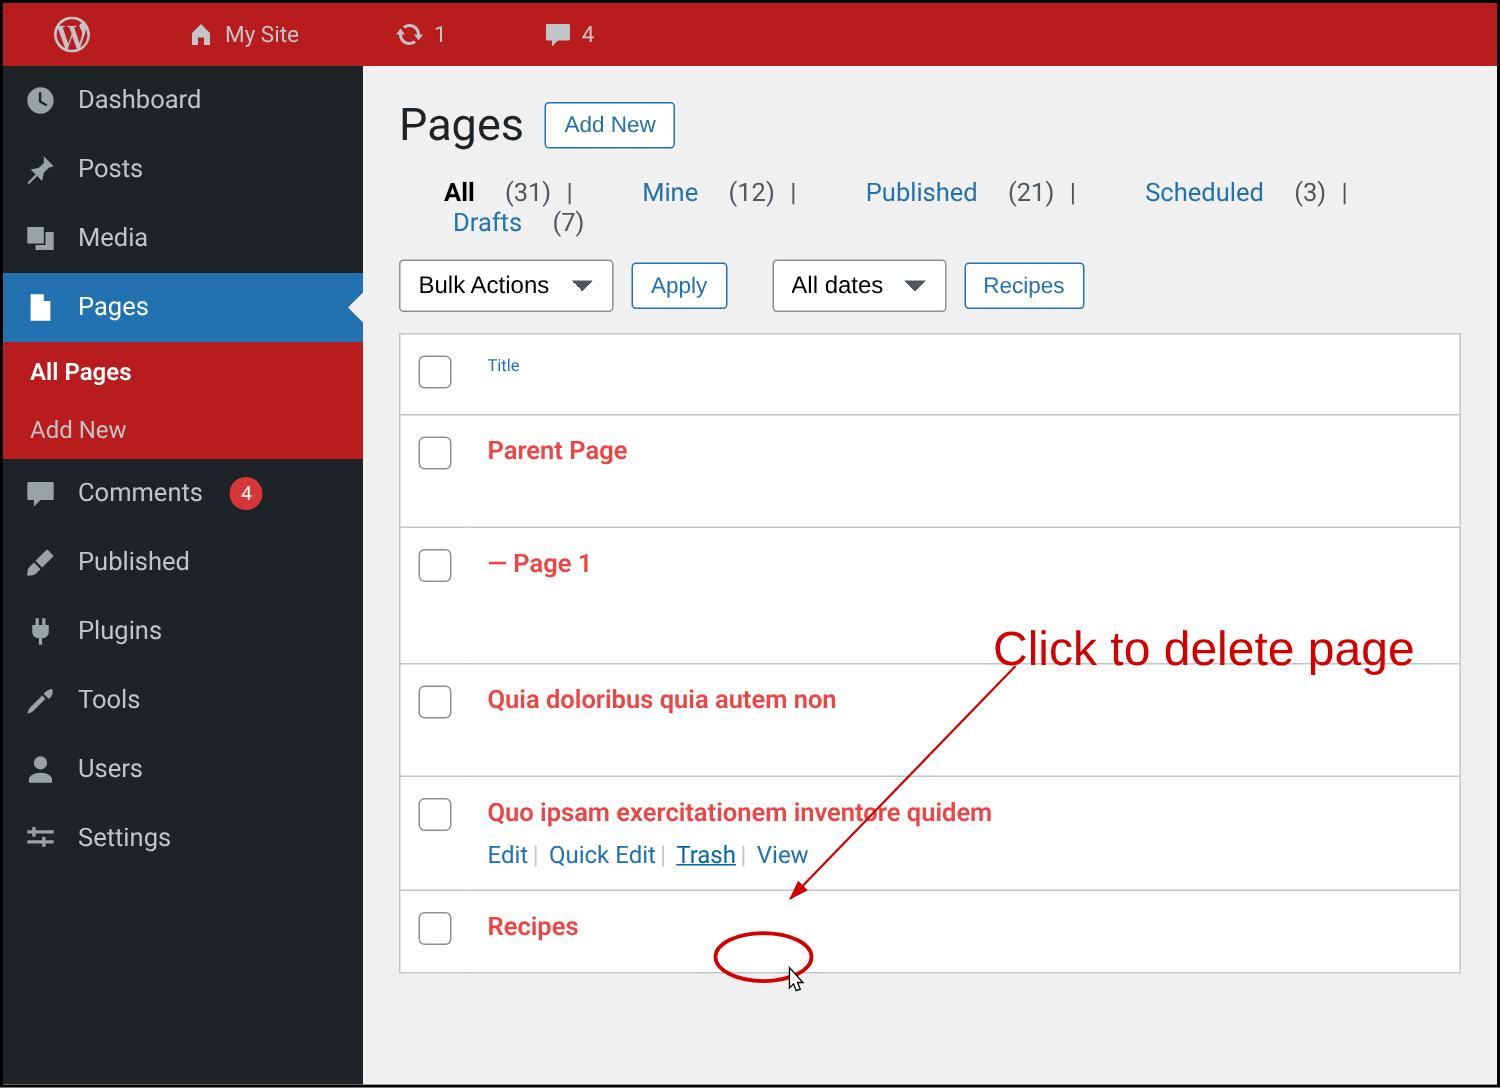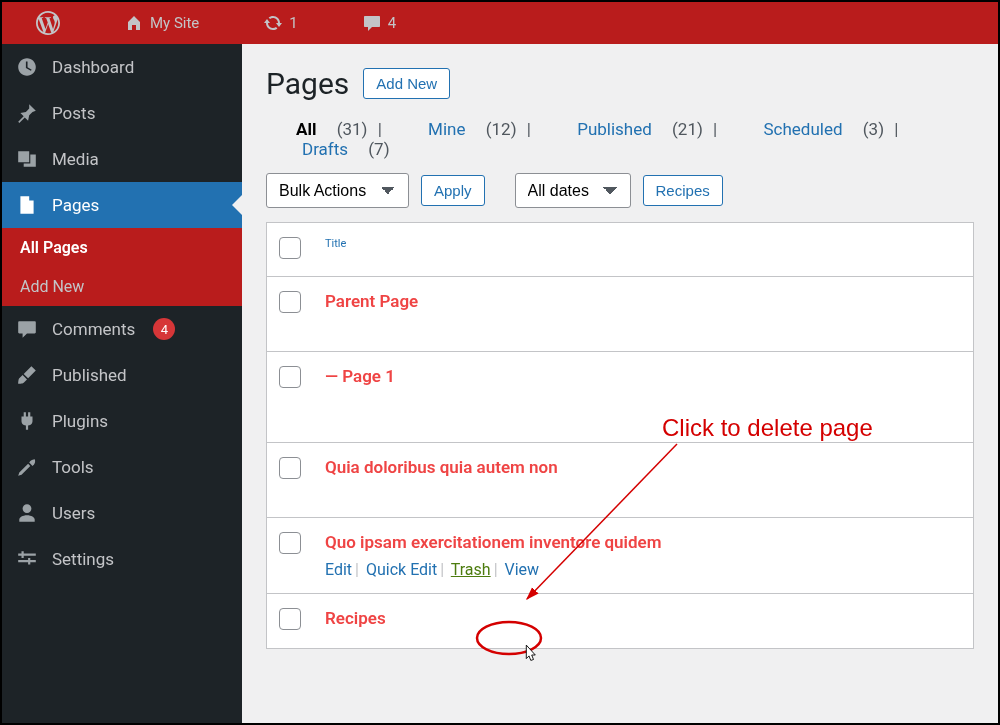--- a/index.html
+++ b/index.html
@@ -184,28 +184,28 @@
   font-size: 17px;
   text-decoration: none;
   cursor:pointer;
 }
 .row-actions {
   margin-top: 8px;
   font-size: 16px;
   color: #c3c4c7;
 }
 .row-actions a { color: #2271b1; text-decoration:none; cursor:pointer;}
-.row-actions .trash a { color: #4d7c0f; text-decoration: underline;}
+.row-actions .trash a { color: #0369a1; text-decoration: underline;}
 .row-actions .sep{ color:#c3c4c7; padding: 0 3px;}
 
 
 .annot-text {
   position: absolute;
   color: #d40000;
-  font-size: 24px;
+  font-size: 32px;
   font-family: Arial, sans-serif;
 }
 .annot-svg {
   position:absolute;
   pointer-events:none;
 }
 .cursor {
   position:absolute;
   width:18px; height:22px;
   pointer-events:none;

